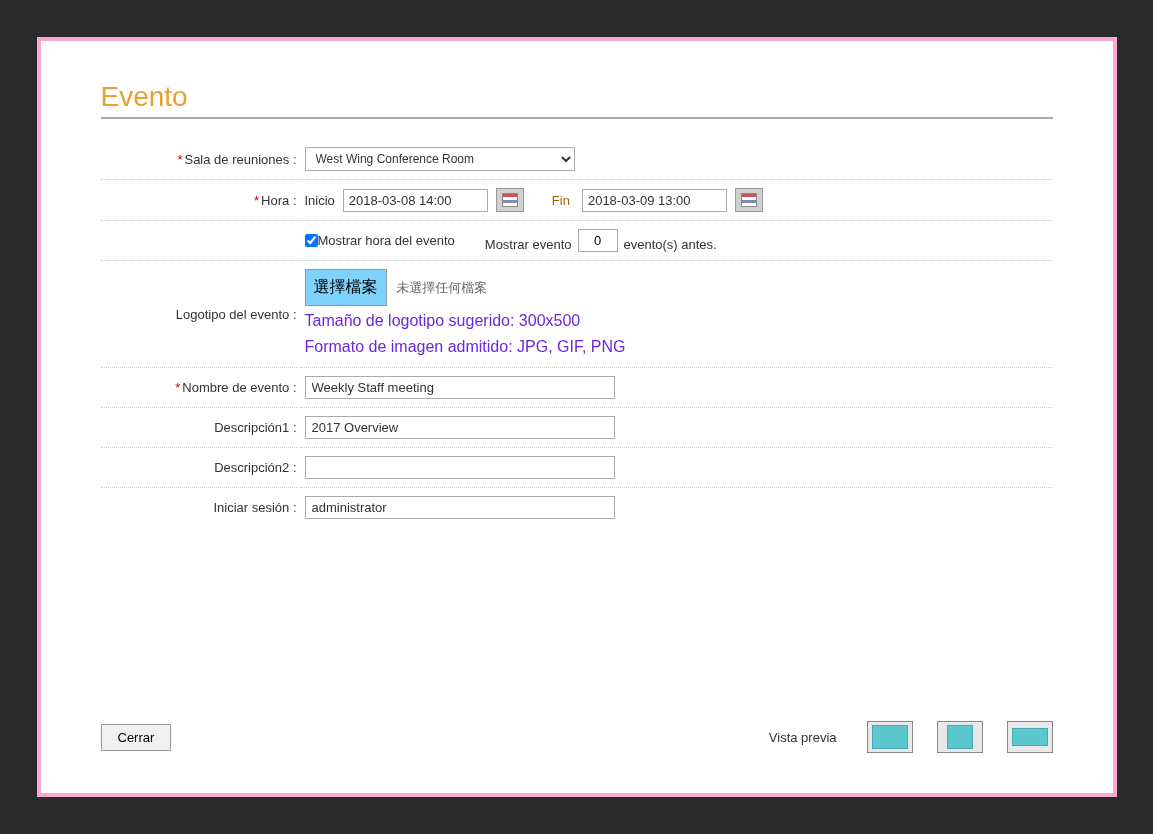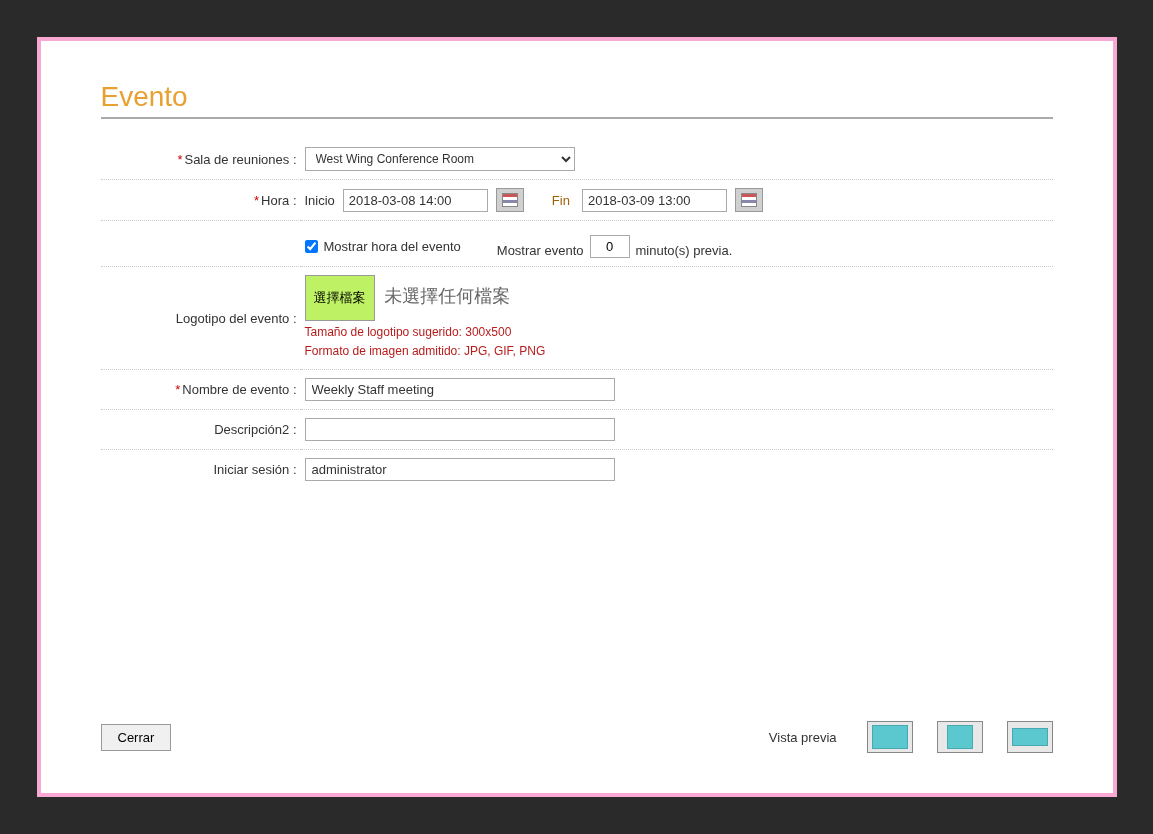--- a/index.html
+++ b/index.html
@@ -111,52 +111,50 @@
       border: 1px solid #888;
     }
     .fin-label {
       margin-left: 20px;
       margin-right: 4px;
       color: #a16207;
     }
     .show-time-row {
       display: flex;
       align-items: center;
-      gap: 6px;
-      margin-top: 6px;
     }
     .show-event-right {
       margin-left: 30px;
       display: flex;
       align-items: flex-end;
       gap: 6px;
     }
     input.minutes-input {
       width: 40px;
       border: 1px solid #aaa;
       padding: 3px 5px;
       font-size: 13px;
       text-align: center;
     }
     .file-choose-btn {
-      padding: 13px 8px;
-      background: #bef264;
+      padding: 7px 8px;
+      background: #7dd3fc;
       border: 1px solid #999;
       cursor: pointer;
-      font-size: 13px;
+      font-size: 16px;
       font-family: Arial, sans-serif;
     }
     .file-no-chosen {
       color: #666;
       margin-left: 6px;
-      font-size: 18px;
+      font-size: 13px;
     }
     .logo-hint {
-      color: #b91c1c;
-      font-size: 12px;
+      color: #6d28d9;
+      font-size: 16px;
       line-height: 1.6;
       margin-top: 2px;
     }
     input.text-field {
       border: 1px solid #aaa;
       padding: 3px 6px;
       font-size: 13px;
       width: 310px;
       color: #333;
     }
@@ -256,21 +254,21 @@
 
     <tr>
       <td class="label-cell"></td>
       <td class="value-cell">
         <div class="show-time-row">
           <input type="checkbox" checked="" style="">
           <span>Mostrar hora del evento</span>
           <div class="show-event-right">
             <span>Mostrar evento</span>
             <input class="minutes-input" type="text" value="0" style="">
-            <span>minuto(s) previa.</span>
+            <span>evento(s) antes.</span>
           </div>
         </div>
       </td>
     </tr>
 
     <tr>
       <td class="label-cell">
         <span>Logotipo del evento :</span>
       </td>
       <td class="value-cell">
@@ -287,20 +285,28 @@
 
     <tr>
       <td class="label-cell">
         <span class="required-star">*</span><span>Nombre de evento :</span>
       </td>
       <td class="value-cell">
         <input class="text-field" type="text" value="Weekly Staff meeting" style="">
       </td>
     </tr>
 
+    <tr>
+      <td class="label-cell">
+        <span>Descripción1 :</span>
+      </td>
+      <td class="value-cell">
+        <input class="text-field" type="text" value="2017 Overview" style="">
+      </td>
+    </tr>
 
     <tr>
       <td class="label-cell">
         <span>Descripción2 :</span>
       </td>
       <td class="value-cell">
         <input class="text-field" type="text" value="" style="">
       </td>
     </tr>
 

